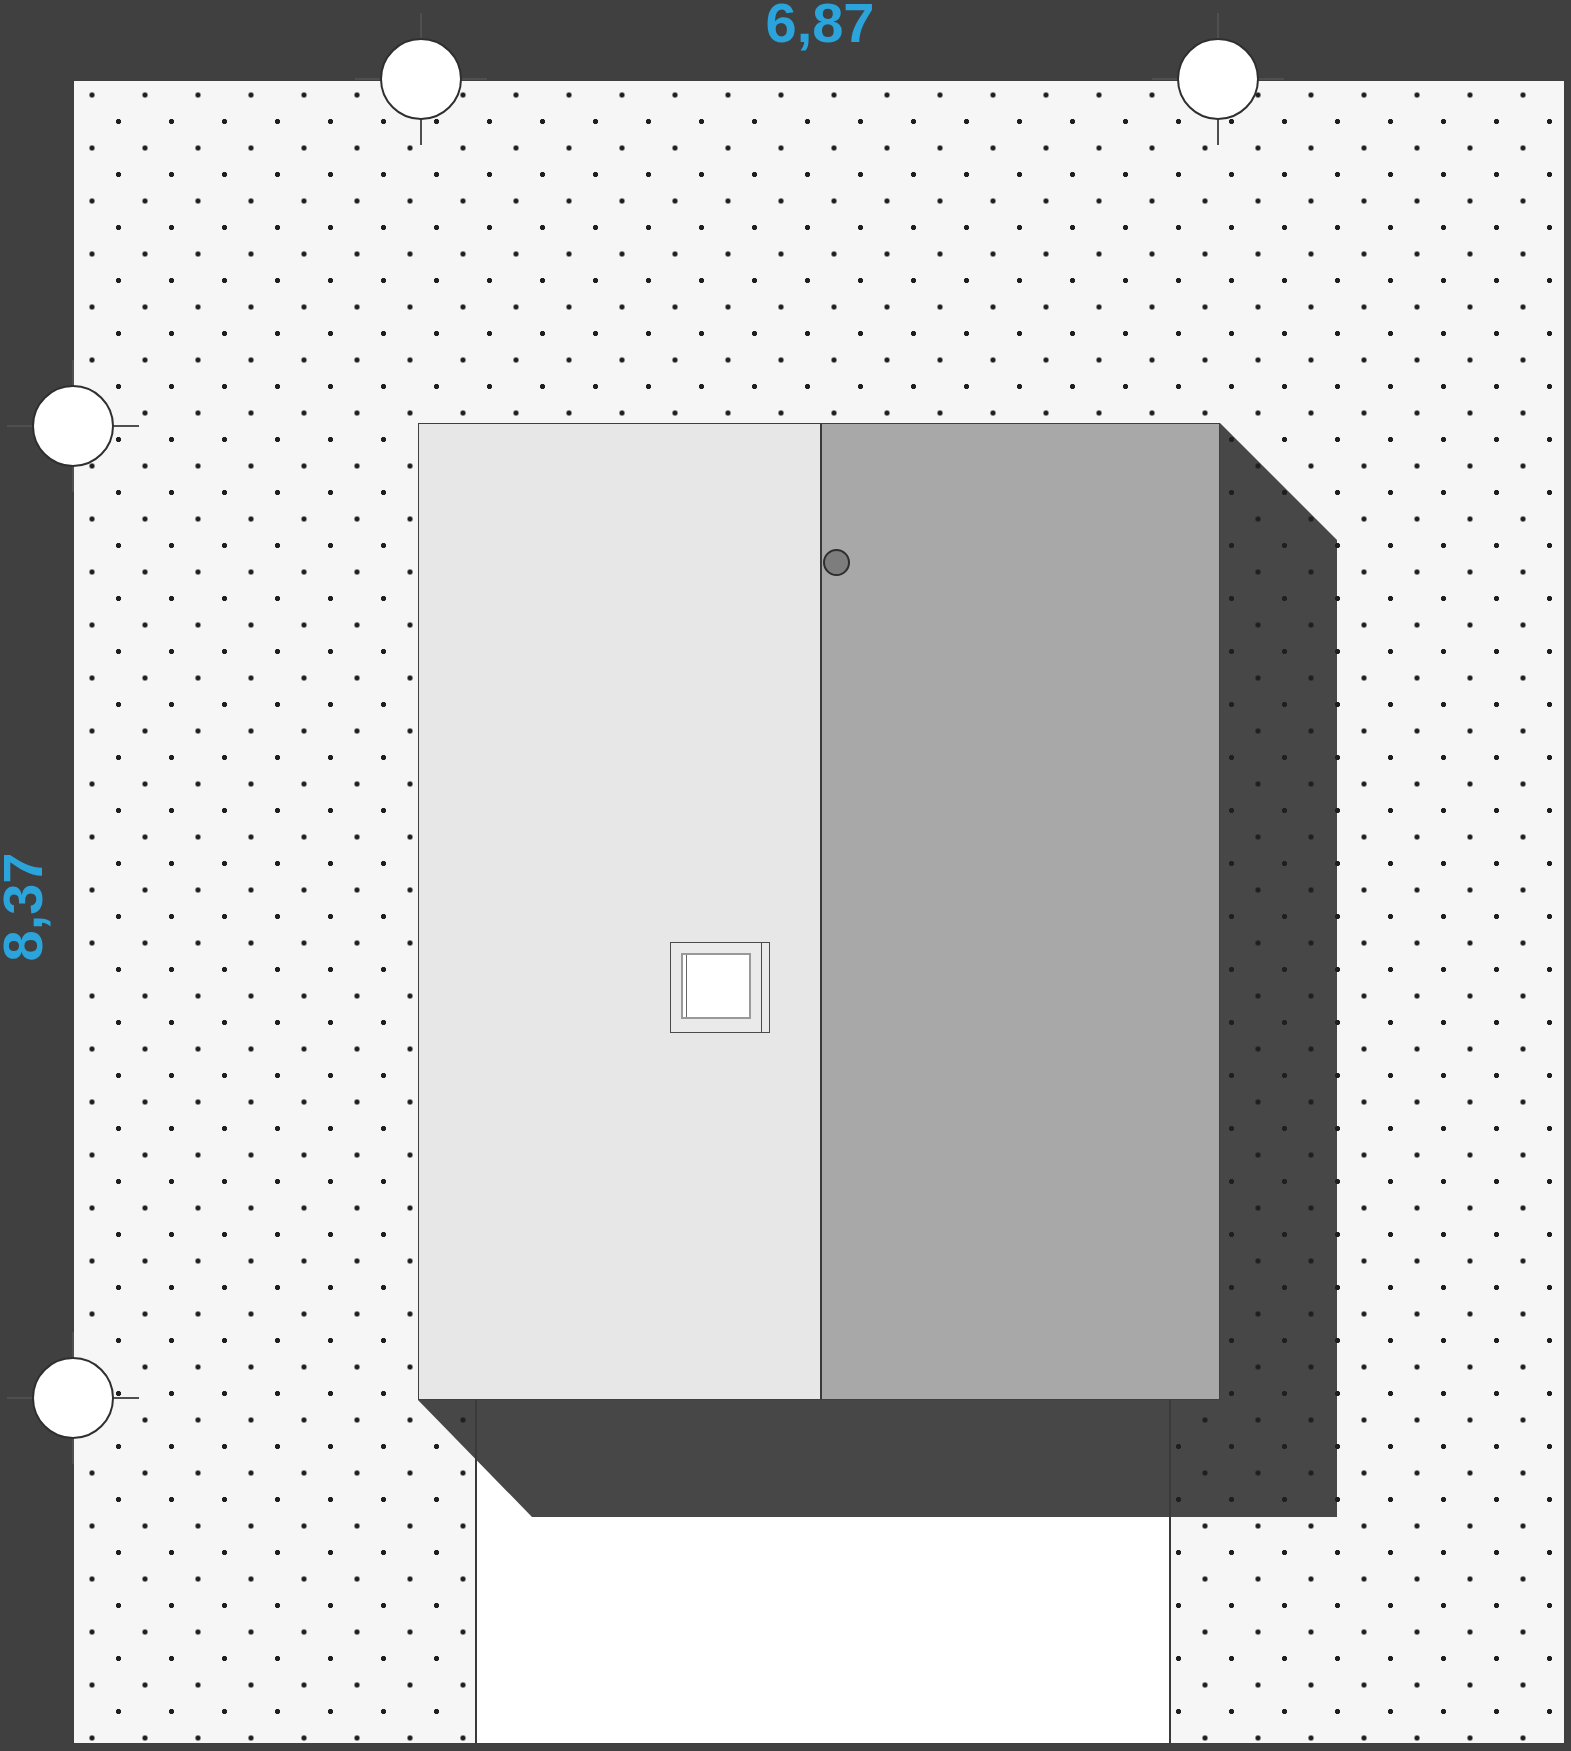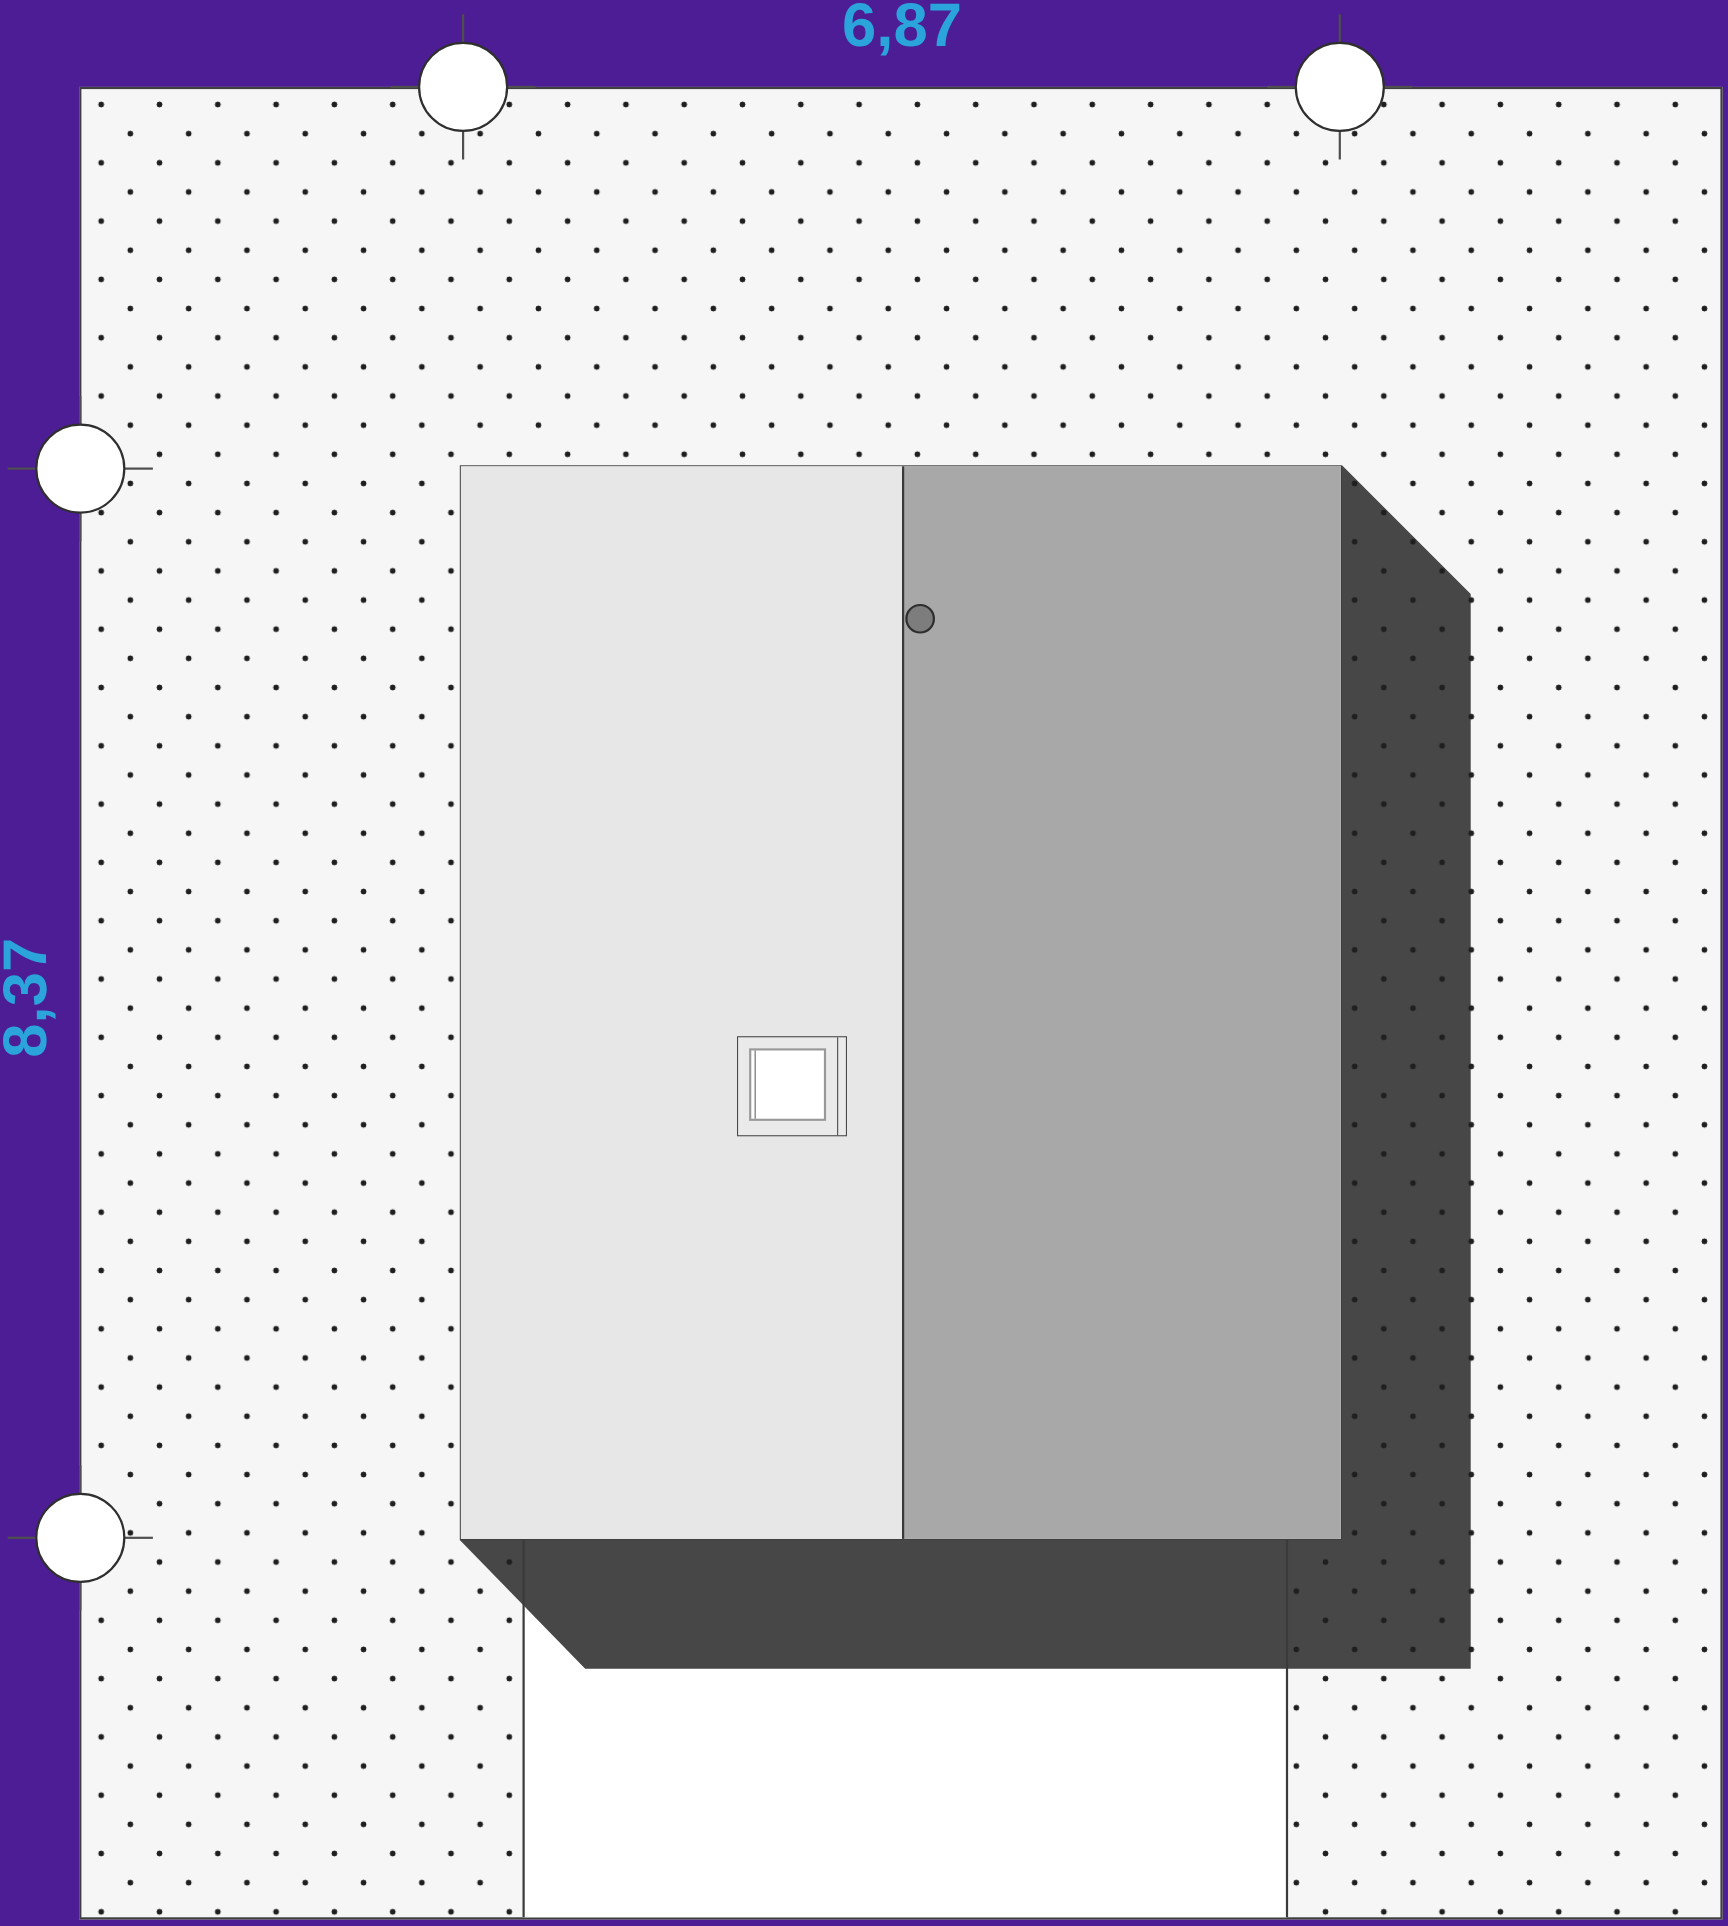--- a/index.html
+++ b/index.html
@@ -1,17 +1,17 @@
 <!DOCTYPE html>
 <html style="--accent: #2ba3db; --plot_bg: #f6f6f6; --dot: #1f1f1f; --outline: #3f3f3f; --roof_light: #e7e7e7; --roof_dark: #a8a8a8; --shadow: #474747; --vent: #7d7d7d; --skylight_frame: #eaeaea; --tree_fill: #ffffff;"><head>
 <meta charset="utf-8">
 <style>
   html,body{margin:0;padding:0;background:#fff;}
   .canvas{
-    position:relative;width:1571px;height:1751px;background:#4c1d95;overflow:hidden;
+    position:relative;width:1571px;height:1751px;background:#404040;overflow:hidden;
     font-family:"Liberation Sans",sans-serif;
   }
   
   .plot{
     position:absolute;left:72px;top:79px;width:1494px;height:1666px;
     box-sizing:border-box;background:var(--plot_bg);border:2px solid var(--outline);
   }
   
   .cutout{
     position:absolute;left:475px;top:1400px;width:695px;height:343px;background:#fff;

